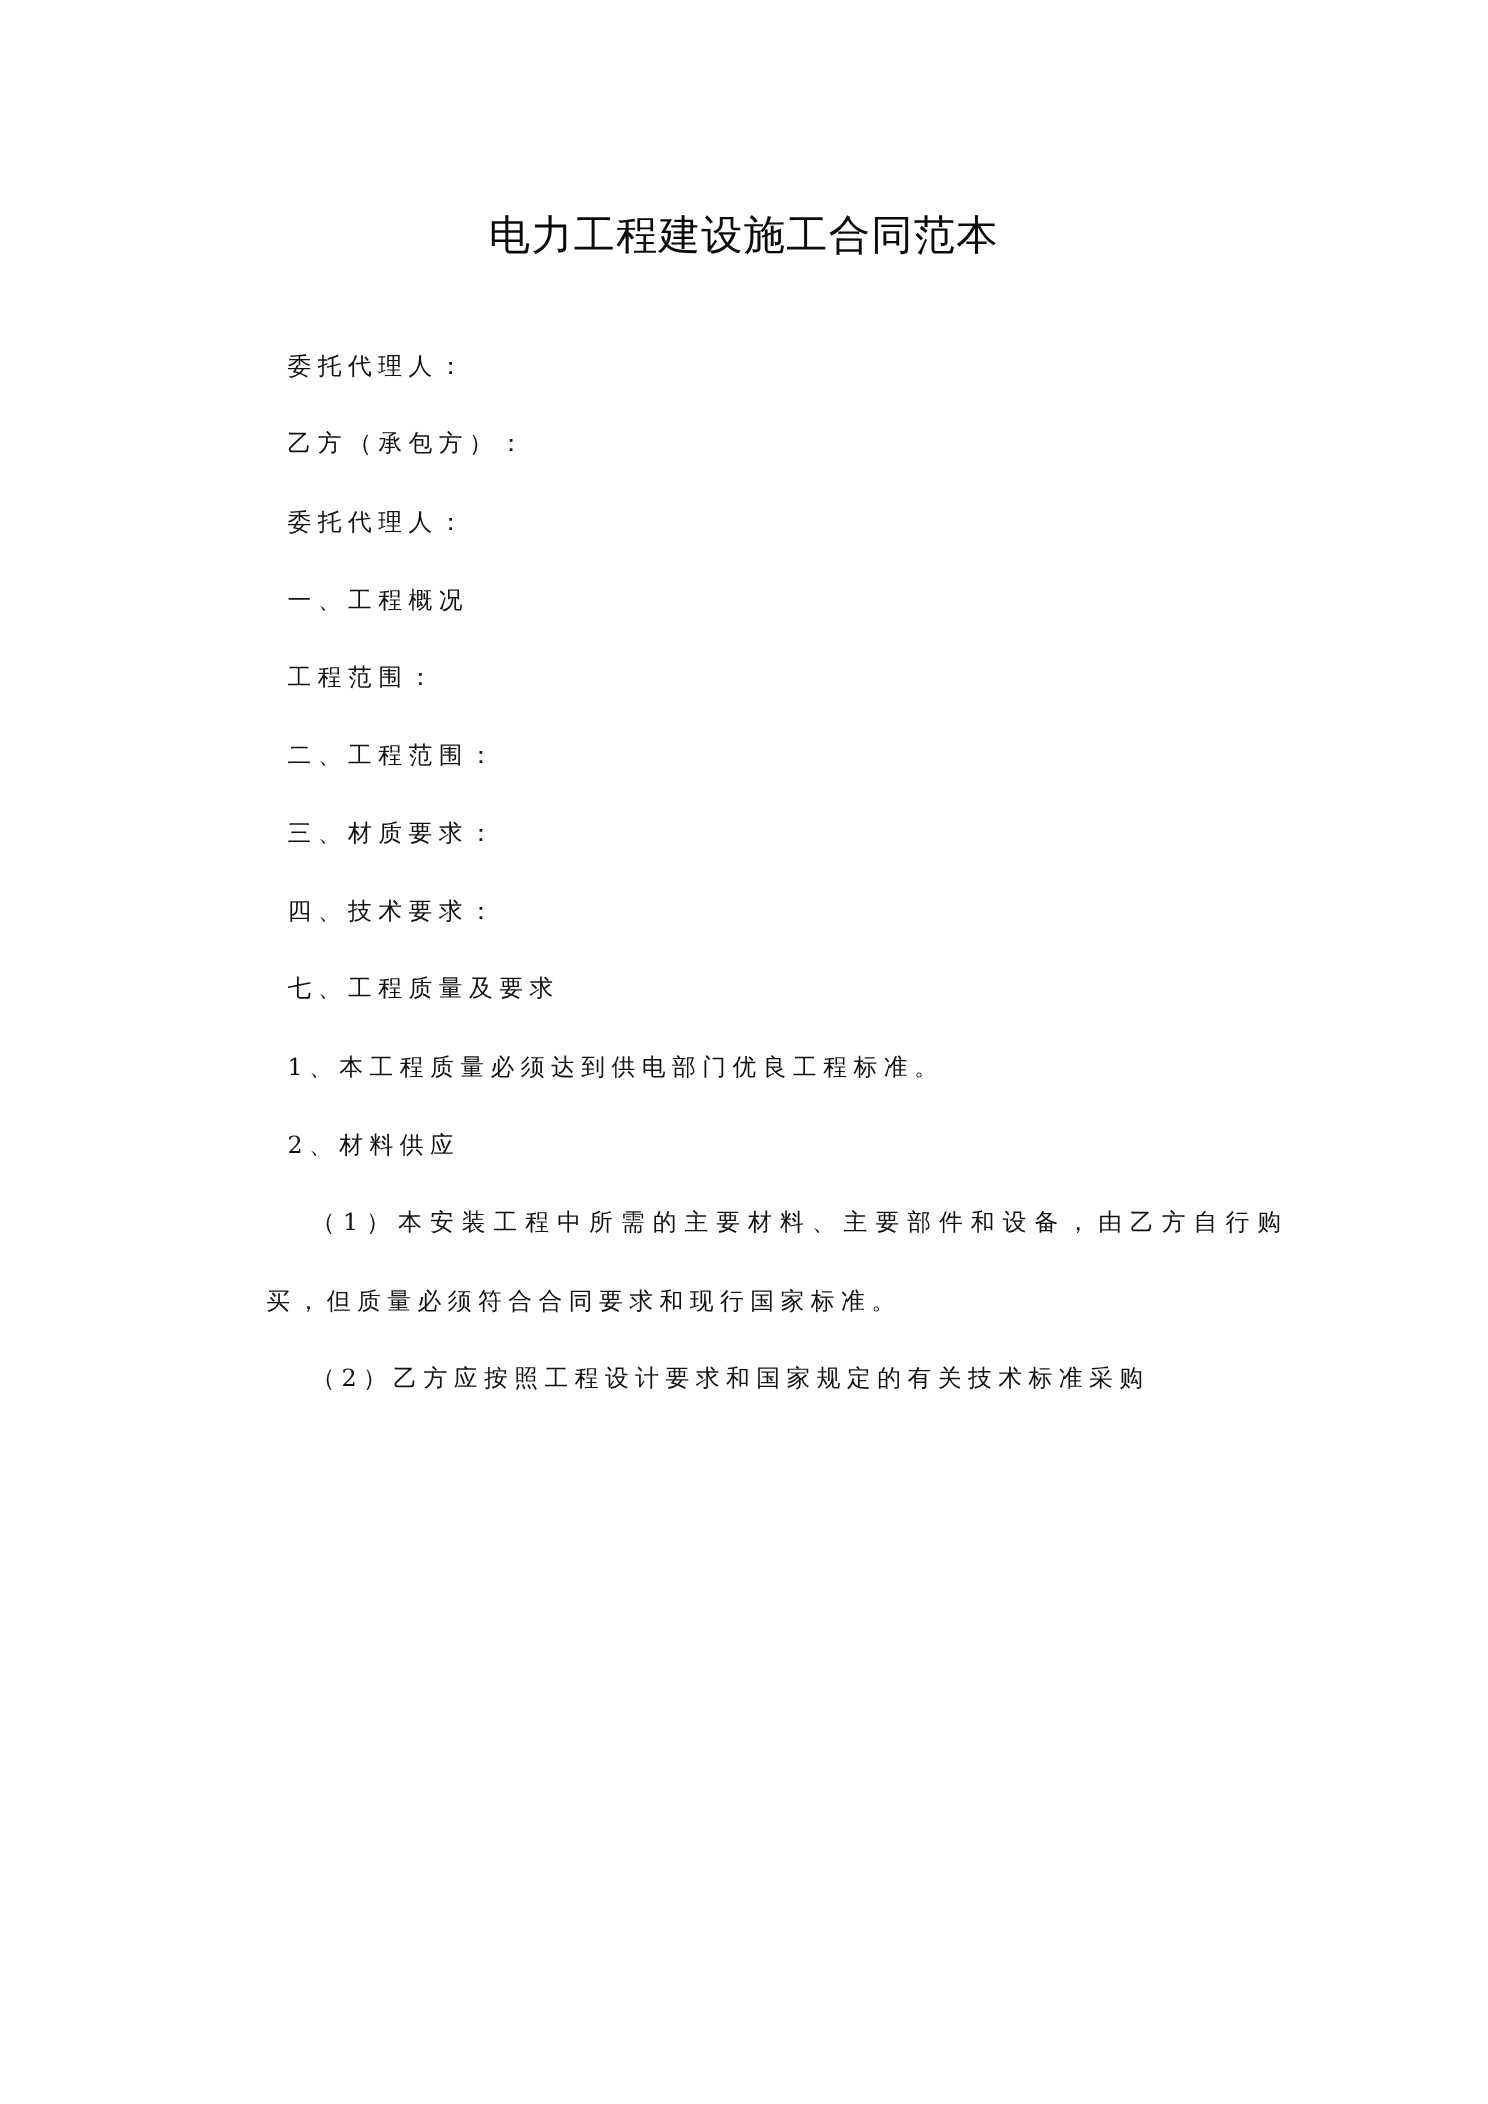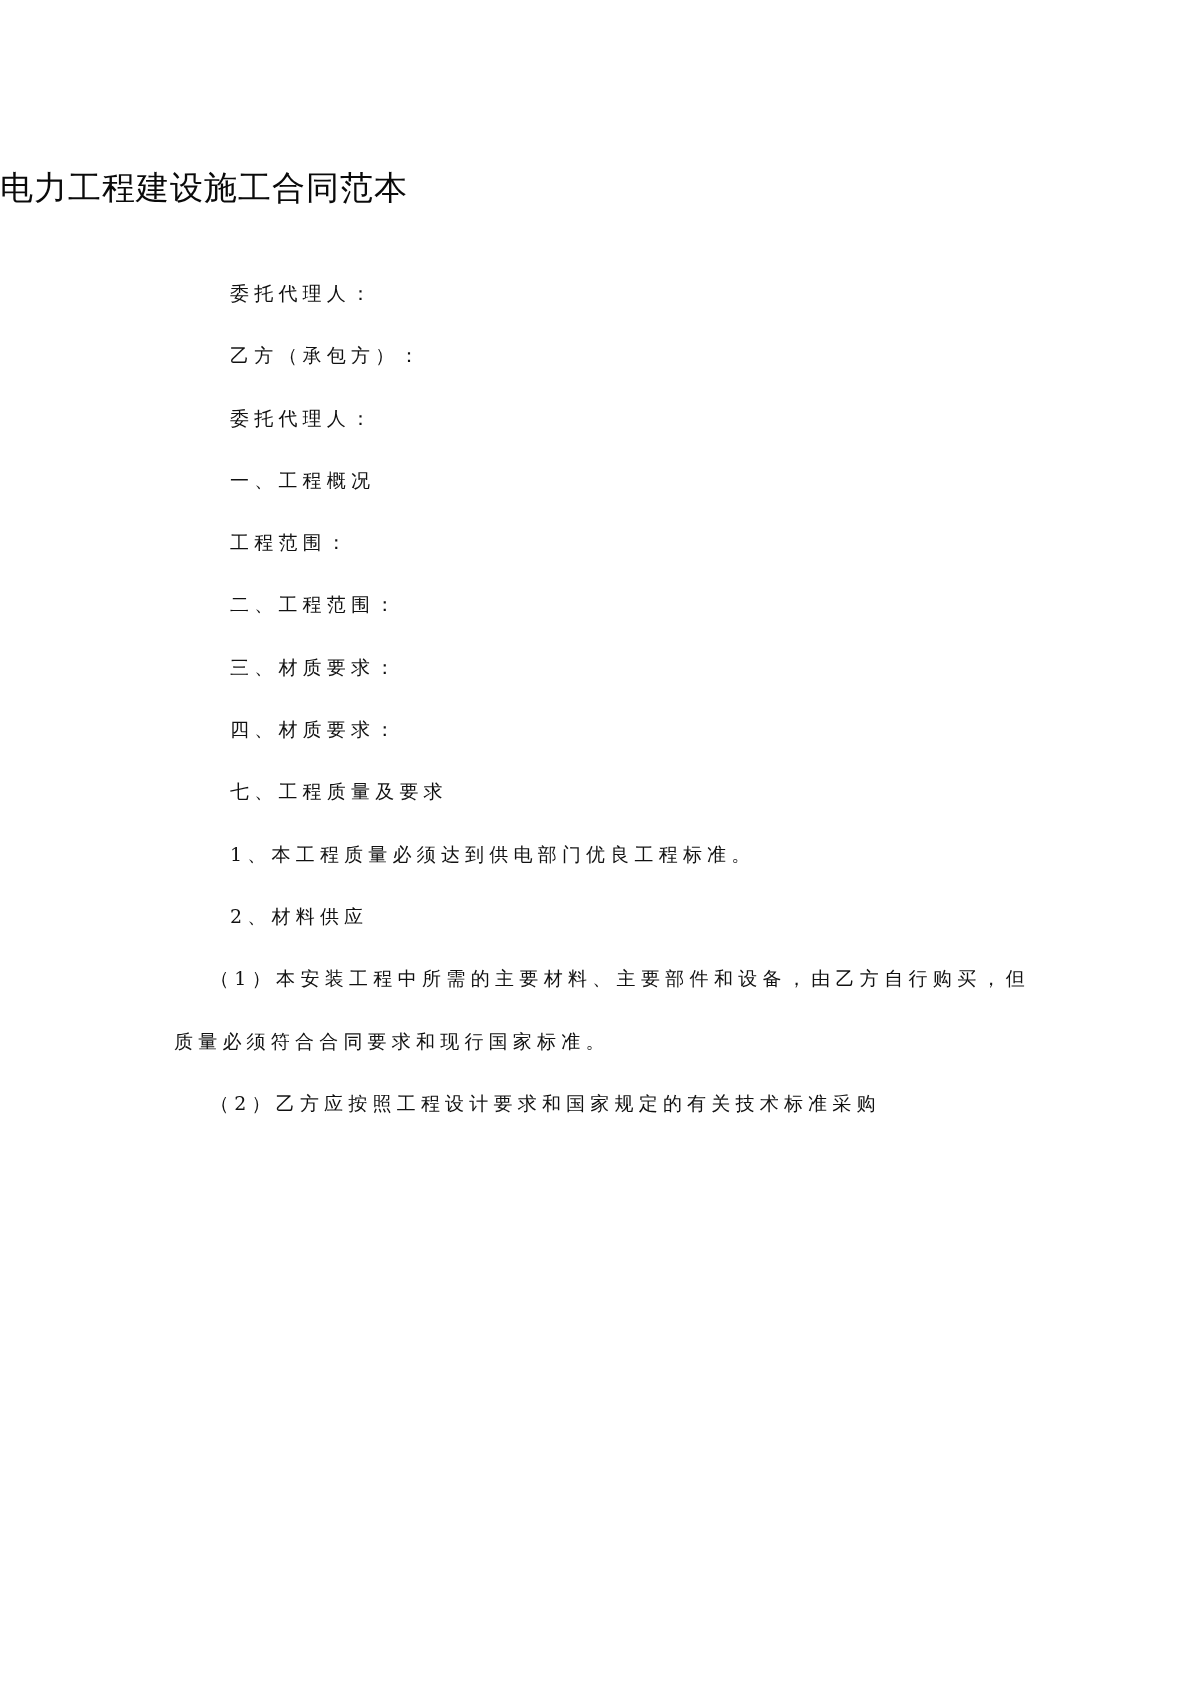--- a/index.html
+++ b/index.html
@@ -20,21 +20,21 @@
       left: 0; top: 0;
       width: 1190px;
       height: 1683px;
       background: #ffffff;
     }
     .title {
       position: absolute;
       left: 0;
       top: 168px;
       width: 1190px;
-      text-align: left;
+      text-align: center;
       font-family: "DejaVu Sans", "Liberation Sans", sans-serif;
       font-size: 33px;
       line-height: 40px;
       letter-spacing: 1px;
       color: #0a0a0a;
     }
     .body {
       position: absolute;
       left: 174px;
       top: 262px;
@@ -47,39 +47,40 @@
       letter-spacing: 5.2px;
       white-space: normal;
       text-align: justify;
       text-align-last: left;
     }
     .indent {
       text-indent: 56px;
     }
     .indent-paren {
       text-indent: 36px;
+      margin-left: 39px;
     }
     .nowrap {
       white-space: nowrap;
     }
   </style>
 </head>
 <body>
 
 <div class="page">
   <div class="title">电力工程建设施工合同范本</div>
 
   <div class="body">
     <p class="p indent">委托代理人：</p>
     <p class="p indent">乙方（承包方）：</p>
     <p class="p indent">委托代理人：</p>
     <p class="p indent">一、工程概况</p>
     <p class="p indent">工程范围：</p>
     <p class="p indent">二、工程范围：</p>
     <p class="p indent">三、材质要求：</p>
-    <p class="p indent">四、材质要求：</p>
+    <p class="p indent">四、技术要求：</p>
     <p class="p indent">七、工程质量及要求</p>
     <p class="p indent">1、本工程质量必须达到供电部门优良工程标准。</p>
     <p class="p indent">2、材料供应</p>
     <p class="p indent-paren">（1）本安装工程中所需的主要材料、主要部件和设备，由乙方自行购买，但质量必须符合合同要求和现行国家标准。</p>
     <p class="p indent-paren nowrap">（2）乙方应按照工程设计要求和国家规定的有关技术标准采购</p>
   </div>
 </div>
 
 </body></html>

